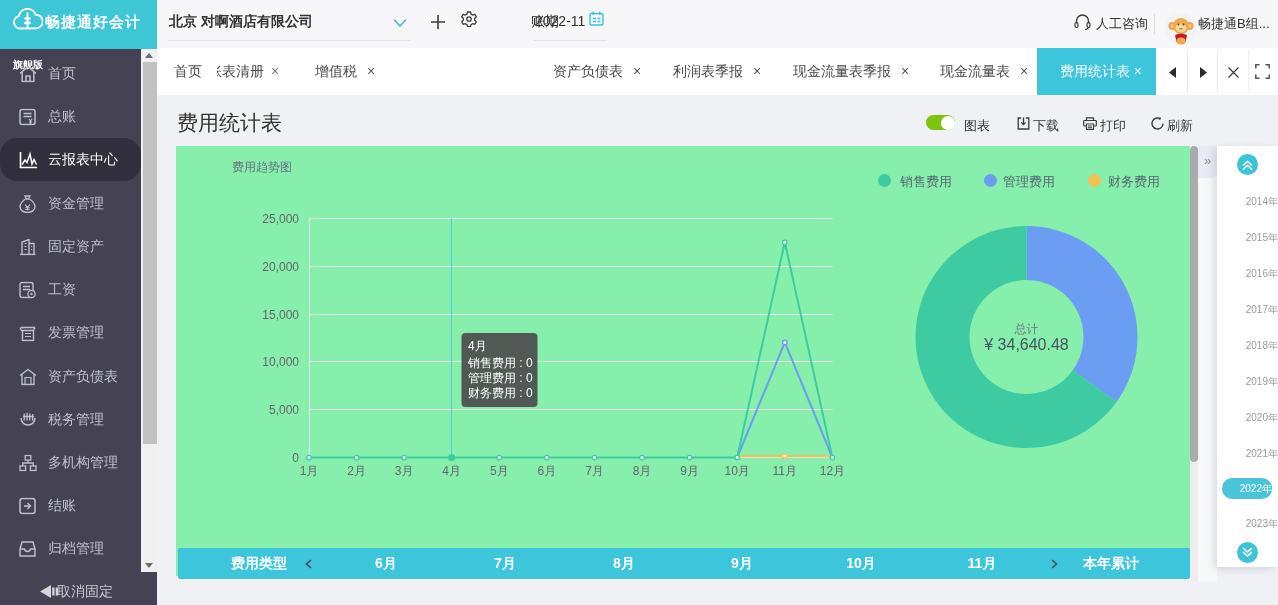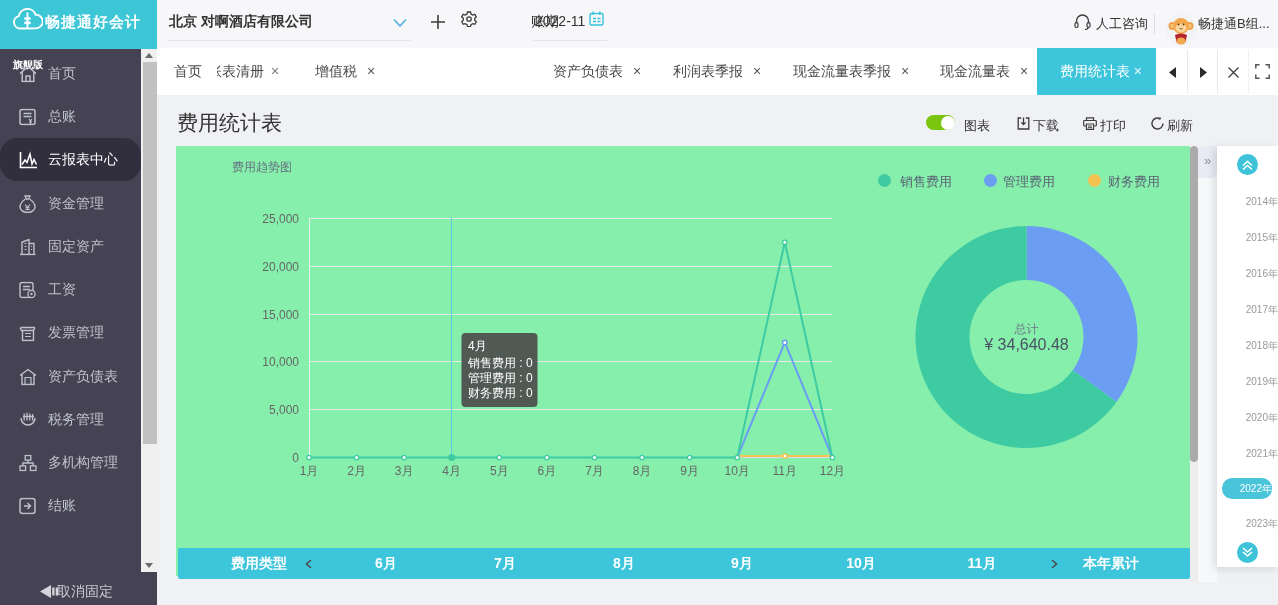--- a/index.html
+++ b/index.html
@@ -218,20 +218,27 @@
         <path d="M9 5.6 V8.5 M3.8 11.4 V8.5 H14.2 V11.4" fill="none" stroke="#bfc1cb" stroke-width="1.3"></path>
       </svg>
     <div class="txt">多机构管理</div>
   </div>
   <div class="mi" style="top:484px">
     <svg width="17" height="17" viewBox="0 0 17 17">
         <rect x="1" y="1" width="15" height="15" rx="2.5" fill="none" stroke="#bfc1cb" stroke-width="1.5"></rect>
         <path d="M5 8.5 h6 M8.5 5.5 l3 3 -3 3" fill="none" stroke="#bfc1cb" stroke-width="1.4"></path>
       </svg>
     <div class="txt">结账</div>
+  </div>
+  <div class="mi" style="top:527px">
+    <svg width="17" height="16" viewBox="0 0 17 16">
+        <path d="M3 1 H14 L16 8 V15 H1 V8z" fill="none" stroke="#bfc1cb" stroke-width="1.4"></path>
+        <path d="M1 8 h4.5 q0.5 2.5 3 2.5 q2.5 0 3-2.5 H16" fill="none" stroke="#bfc1cb" stroke-width="1.3"></path>
+      </svg>
+    <div class="txt">归档管理</div>
   </div>
   <div class="abs" id="sb-scroll">
     <div class="abs" style="left:4px;top:4px;width:0;height:0;border-left:4px solid transparent;border-right:4px solid transparent;border-bottom:5px solid #6b6b6b"></div>
     <div class="abs" id="sb-thumb"></div>
     <div class="abs" style="left:4px;bottom:4px;width:0;height:0;border-left:4px solid transparent;border-right:4px solid transparent;border-top:5px solid #6b6b6b"></div>
   </div>
   <div class="abs" id="sb-footer">
     <svg class="abs" style="left:40px;top:13px" width="18" height="13" viewBox="0 0 18 13">
         <path d="M11 0 L0 6.5 L11 13z" fill="#d4d6dc"></path>
         <rect x="12.2" y="2.5" width="2.3" height="8" fill="#d4d6dc"></rect>

